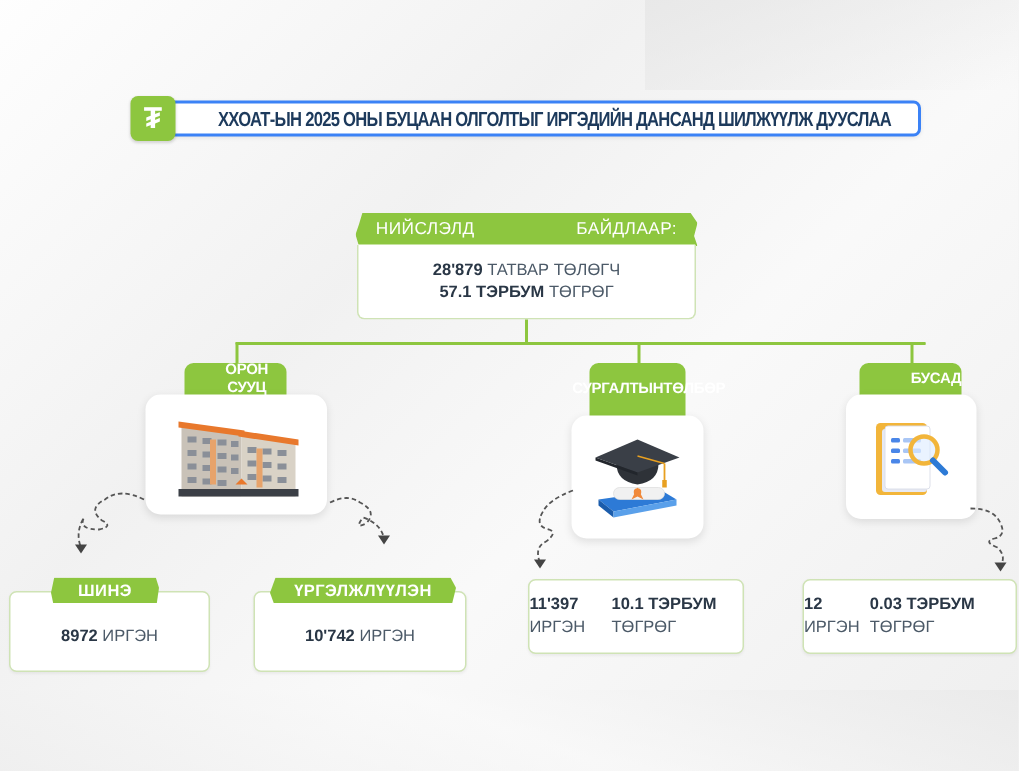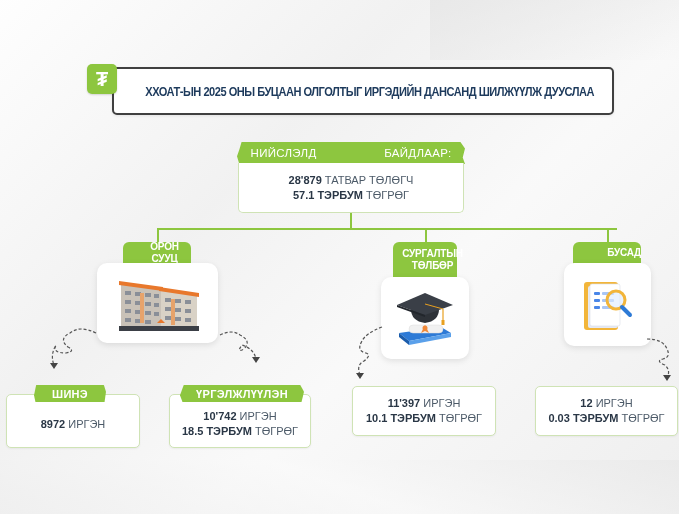--- a/index.html
+++ b/index.html
@@ -11,22 +11,22 @@
         linear-gradient(135deg, rgba(255,255,255,0.9) 0%, rgba(240,240,240,0.6) 35%, rgba(250,250,250,0.9) 60%, rgba(236,236,236,0.7) 100%),
         #f3f3f3;
     }
     .crease1 { position:absolute; left:430px; top:0; width:260px; height:60px;
       background: linear-gradient(160deg, rgba(230,230,230,0.8), rgba(245,245,245,0)); }
     .crease2 { position:absolute; left:0; top:460px; width:680px; height:54px;
       background: linear-gradient(20deg, rgba(238,238,238,0.8), rgba(250,250,250,0.6) 50%, rgba(232,232,232,0.7)); }
 
     
     .title-bar {
-      position:absolute; left:112px; top:67px; width:502px; height:48px;
-      background:#fff; border:2px solid #404040; border-radius:5px;
+      position:absolute; left:112px; top:67px; width:502px; height:24px;
+      background:#fff; border:2px solid #3b82f6; border-radius:5px;
       box-shadow: 0 1px 3px rgba(0,0,0,0.08);
       display:flex; align-items:center; justify-content:center;
       padding-left:14px;
     }
     .title-text {
       font-family: "Liberation Sans", sans-serif; font-weight:700;
       font-size:13.5px; color:#1d3a5c; letter-spacing:-0.6px;
       transform: scaleX(0.82); white-space:nowrap;
     }
     .title-icon {
@@ -71,21 +71,21 @@
 
     
     .res-label {
       position:absolute; background:#8dc63f; color:#fff; font-weight:700;
       font-size:11px; display:flex; align-items:center; justify-content:center;
       letter-spacing:0.3px; height:17px;
       clip-path: polygon(3% 0,97% 0,100% 40%,98% 100%,2% 100%,0 60%);
     }
     .res-box {
       position:absolute; background:#fff; border:1.5px solid #cfe3b5; border-radius:5px;
-      display:flex; flex-direction:column; align-items:center; justify-content:center;
+      display:flex; flex-direction:row; align-items:center; justify-content:center;
       font-size:11px; line-height:15px; color:#2d3e50;
       box-shadow: 0 1px 2px rgba(0,0,0,0.05);
     }
     .dash { position:absolute; }
   </style>
 </head>
 <body>
 
 <div class="crease1"></div>
 <div class="crease2"></div>
@@ -153,21 +153,21 @@
         <rect x="62" y="44" width="6" height="4"></rect>
         <rect x="72" y="45" width="6" height="4"></rect>
     </g>
     <rect x="27" y="20" width="4" height="30" fill="#e7a36b"></rect>
     <rect x="58" y="26" width="4" height="26" fill="#e7a36b"></rect>
     <rect x="6" y="53" width="80" height="5" fill="#3b3f46"></rect>
     <polygon points="44,50 48,46 52,50" fill="#e8782c"></polygon>
   </svg>
 </div>
 
-<div class="cat-tab" style="left:393px;top:242px;width:64px;height:36px;flex-direction:column;">
+<div class="cat-tab" style="left:393px;top:242px;width:64px;height:36px;flex-direction:row;">
   <span>СУРГАЛТЫН</span>
   <span>ТӨЛБӨР</span>
 </div>
 <div class="img-card" style="left:381px;top:277px;width:88px;height:82px;">
   <svg width="60" height="58" viewBox="0 0 60 58">
     <path d="M4,44 L46,38 L56,44 L14,52 Z" fill="#2d7ad6"></path>
     <path d="M4,44 L14,52 L14,56 L4,48 Z" fill="#1b5cab"></path>
     <path d="M14,52 L56,44 L56,48 L14,56 Z" fill="#5aa0ea"></path>
     <rect x="14" y="36" width="34" height="8" rx="4" fill="#f1f1f1" stroke="#ddd" stroke-width="0.5"></rect>
     <path d="M30,36 L26,44 L30,42 L34,44 Z" fill="#f0893a"></path>
@@ -225,24 +225,20 @@
 </div>
 <div class="res-label" style="left:34px;top:385px;width:72px;">
   <span>ШИНЭ</span>
 </div>
 
 <div class="res-box" style="left:169px;top:394px;width:142px;height:54px;padding-top:6px;">
   <div>
     <span class="val">10'742</span>
     <span class="unit">ИРГЭН</span>
   </div>
-  <div>
-    <span class="val">18.5 ТЭРБУМ</span>
-    <span class="unit">ТӨГРӨГ</span>
-  </div>
 </div>
 <div class="res-label" style="left:180px;top:385px;width:124px;">
   <span>ҮРГЭЛЖЛҮҮЛЭН</span>
 </div>
 
 <div class="res-box" style="left:352px;top:386px;width:144px;height:50px;">
   <div>
     <span class="val">11'397</span>
     <span class="unit">ИРГЭН</span>
   </div>

